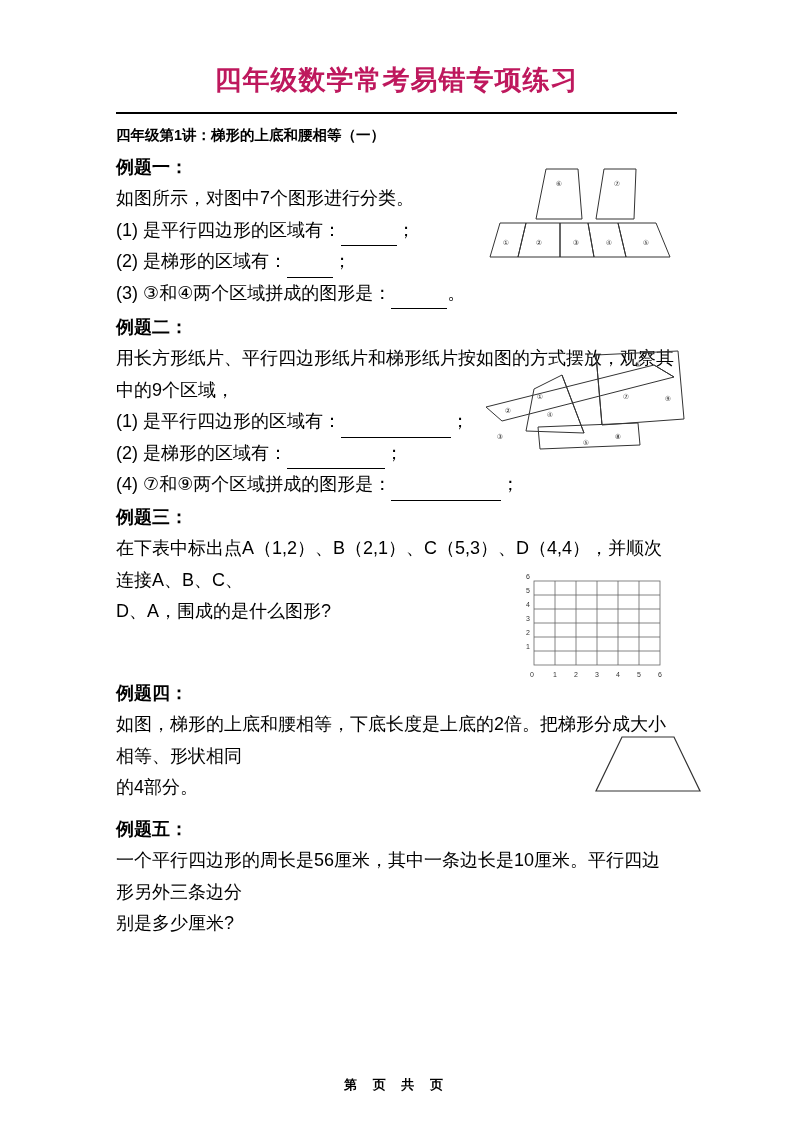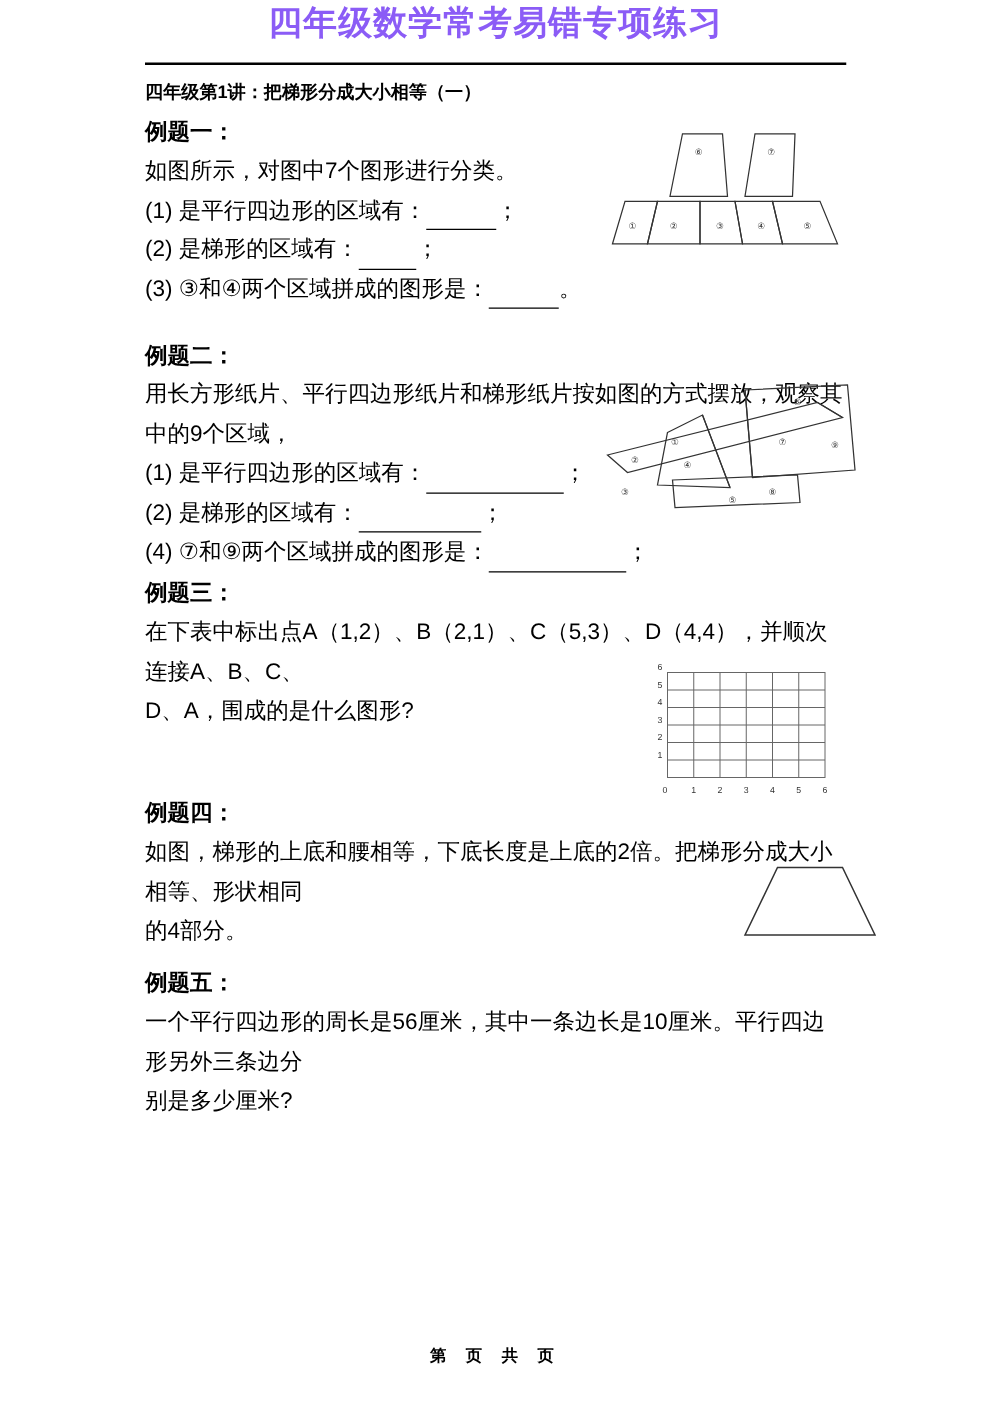--- a/index.html
+++ b/index.html
@@ -20,21 +20,22 @@
     width: 793px;
     height: 1122px;
     box-sizing: border-box;
     padding: 0 116px;
   }
   .doc-title {
     text-align: center;
     font-size: 27px;
     font-weight: bold;
     letter-spacing: 1px;
-    color: #8b5cf6;
+    padding-top: 62px;
+    color: #be185d;
   }
   .title-rule {
     border: none;
     border-top: 2.5px solid #000;
     margin: 14px 0 0 0;
   }
   .lesson-heading {
     font-size: 14.5px;
     font-weight: bold;
     margin-top: 12px;
@@ -85,21 +86,21 @@
   .fignum { font-size: 7px; font-family: "Liberation Sans", sans-serif; }
 </style>
 </head>
 <body>
 
 <div class="page">
 
   <div class="doc-title">四年级数学常考易错专项练习</div>
   <hr class="title-rule">
 
-  <div class="lesson-heading">四年级第1讲：把梯形分成大小相等（一）</div>
+  <div class="lesson-heading">四年级第1讲：梯形的上底和腰相等（一）</div>
 
   <div class="example" style="margin-top:10px; height:118px;">
     <div class="ex-label">例题一：</div>
     <div class="ex-body txt-col">
       <span class="blockline">如图所示，对图中7个图形进行分类。</span>
       <span class="blockline"><span>(1) 是平行四边形的区域有：</span><span class="fill fill-l"></span><span>；</span></span>
       <span class="blockline"><span>(2) 是梯形的区域有：</span><span class="fill fill-m"></span><span>；</span></span>
       <span class="blockline"><span>(3) ③和④两个区域拼成的图形是：</span><span class="fill fill-l"></span><span>。</span></span>
     </div>
 
@@ -128,21 +129,21 @@
           <text x="92" y="84">③</text>
           <text x="125" y="84">④</text>
           <text x="162" y="84">⑤</text>
           <text x="75" y="25">⑥</text>
           <text x="133" y="25">⑦</text>
         </g>
       </svg>
     </div>
   </div>
 
-  <div class="example" style="margin-top:61px; height:150px;">
+  <div class="example" style="margin-top:42px; height:150px;">
     <div class="ex-label">例题二：</div>
     <div class="ex-body">
       <span class="blockline">用长方形纸片、平行四边形纸片和梯形纸片按如图的方式摆放，观察其中的9个区域，</span>
       <span class="blockline"><span>(1) 是平行四边形的区域有：</span><span class="fill fill-xxl"></span>；</span>
       <span class="blockline"><span>(2) 是梯形的区域有：</span><span class="fill fill-xl"></span>；</span>
       <span class="blockline"><span>(4) ⑦和⑨两个区域拼成的图形是：</span><span class="fill fill-xxl"></span>；</span>
     </div>
 
     <div class="figure" style="left:362px; top:32px;">
       <svg width="212" height="110" viewBox="0 0 212 110">

